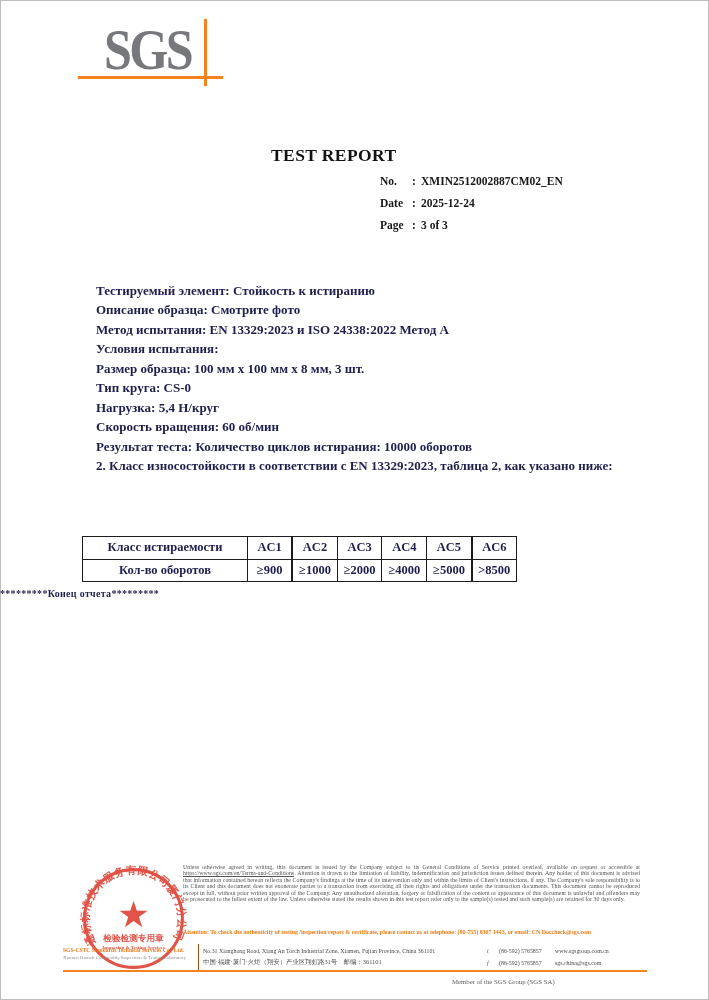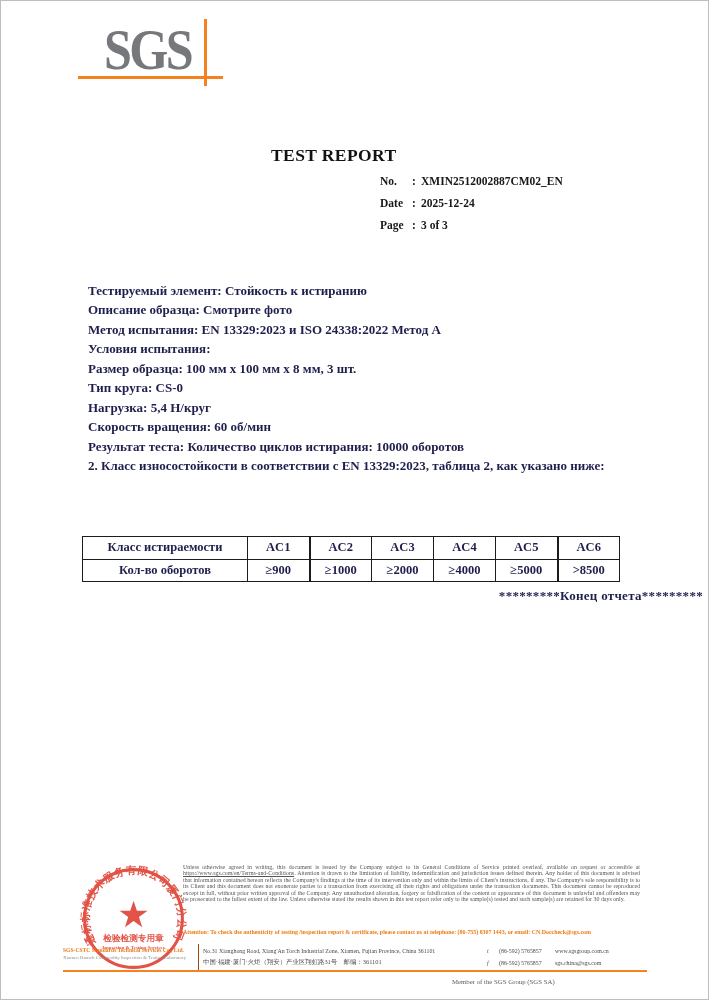--- a/index.html
+++ b/index.html
@@ -23,37 +23,37 @@
   .report-title {
     position:absolute; left:271px; top:145px;
     font-size:17.5px; font-weight:bold; color:#121212; letter-spacing:.4px;
   }
   .meta-block { position:absolute; left:380px; top:170px; }
   .meta-row { display:flex; height:22px; align-items:center; font-size:11.5px; font-weight:bold; color:#181818; }
   .meta-label { width:27px; }
   .meta-colon { width:14px; text-align:center; }
   
   .body-block { position:absolute; left:88px; top:281px; width:560px; }
-  .body-line { font-size:13px; font-weight:600; color:#1f1f4d; line-height:19.45px; white-space:nowrap; }
+  .body-line { font-size:13px; font-weight:600; color:#1f1f4d; line-height:19.45px; white-space:nowrap;margin-left:8px; }
   
   .abrasion-table {
-    position:absolute; left:82px; top:536px; width:538px;
+    position:absolute; left:82px; top:536px; width:435px;
     border-collapse:collapse; table-layout:fixed;
   }
   .abrasion-table td {
     border:1.5px solid #1c1c1c; height:22.5px; text-align:center; vertical-align:middle;
     font-size:12.5px; font-weight:bold; color:#1f1f4d; padding:0;
   }
   .abrasion-table td:first-child { width:165px; }
   .abrasion-table td:nth-child(2) { border-right-width:2.5px; }
   .abrasion-table td:nth-child(6) { border-right-width:2.5px; }
   
   .end-line {
-    position:absolute; left:0; right:6px; top:588px; text-align:right;
-    font-size:13px; font-weight:bold; color:#1f1f4d; letter-spacing:.3px;
+    position:absolute; left:0; right:6px; top:588px; text-align:left;
+    font-size:10px; font-weight:bold; color:#1f1f4d; letter-spacing:.3px;
   }
   
   .disclaimer {
     position:absolute; left:183px; top:864px; width:457px;
     font-size:5.9px; line-height:6.4px; color:#565656; text-align:justify;
   }
   .disclaimer a { color:#565656; text-decoration:underline; }
   .attention {
     position:absolute; left:183px; top:929px; width:457px;
     font-size:5.9px; line-height:6.3px; color:#ee7b11; font-weight:bold; text-align:justify;

